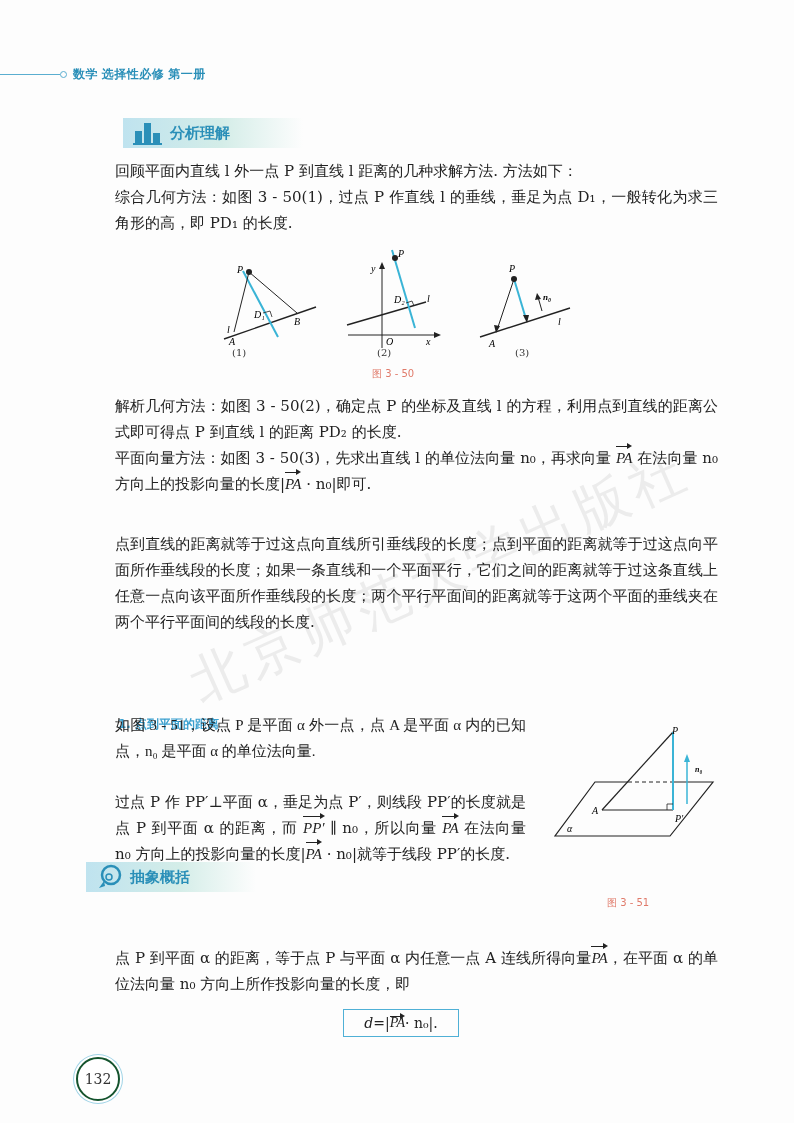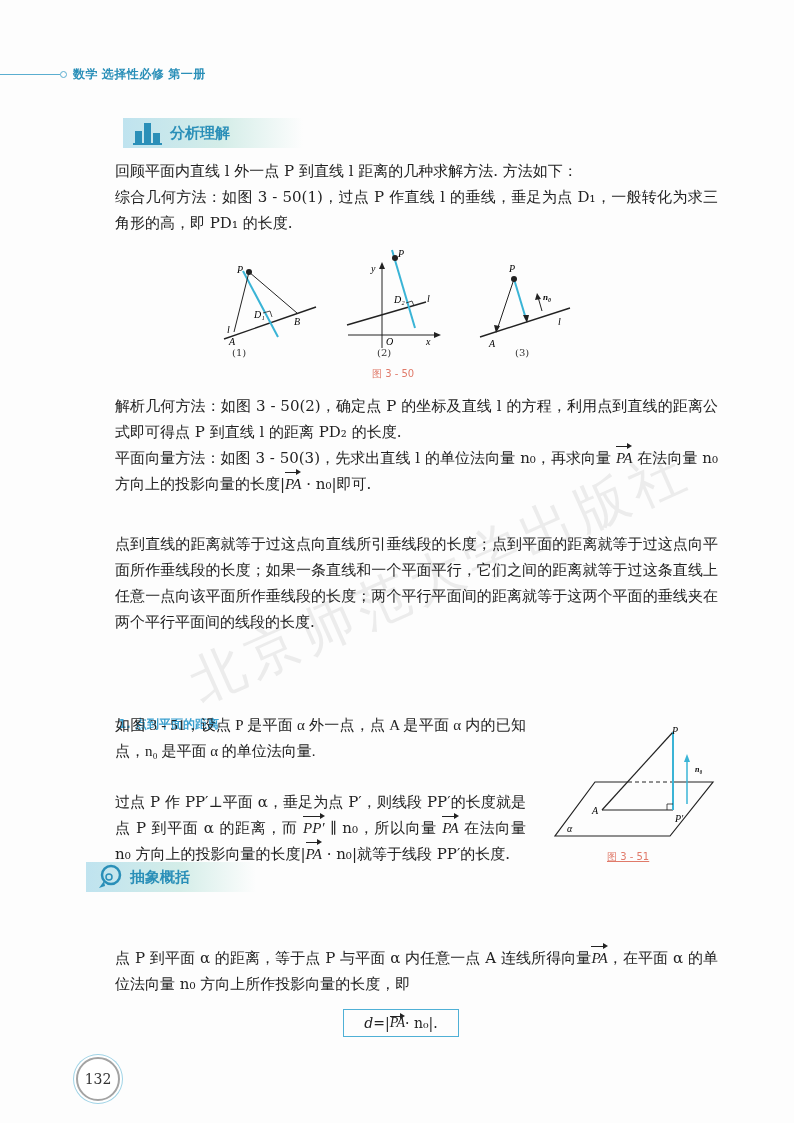--- a/index.html
+++ b/index.html
@@ -17,21 +17,21 @@
   .p{position:absolute;left:88px;width:630px;font-size:15px;line-height:26px;text-align:justify;}
   .p .ind{padding-left:27px;}
   .b{font-family:"DejaVu Sans","Liberation Sans",sans-serif;font-weight:normal;}
   .vec{font-style:italic;font-family:"Liberation Serif",serif;position:relative;display:inline-block;}
   .vec::before{content:"";position:absolute;left:0;right:2px;top:1px;height:1px;background:#222;}
   .vec::after{content:"";position:absolute;right:0;top:-2px;border-left:5px solid #222;border-top:3px solid transparent;border-bottom:3px solid transparent;}
   .fig-caption{position:absolute;font-family:"DejaVu Sans","Liberation Sans",sans-serif;font-size:10px;color:#e07a6a;}
   .sub-caption{position:absolute;font-size:10px;color:#333;}
   .subhead{position:absolute;left:118px;top:716px;font-family:"DejaVu Sans","Liberation Sans",sans-serif;font-weight:bold;font-size:12px;color:#3ba0cf;}
   .formula{position:absolute;left:343px;top:1009px;width:114px;height:26px;border:1px solid #4fb0d6;display:flex;align-items:center;justify-content:center;font-size:14px;}
-  .pagenum{position:absolute;left:76px;top:1057px;width:40px;height:40px;border-radius:50%;border:2px solid #a3a3a3;box-shadow:0 0 0 2px #fff,0 0 0 3px #9fd3e6;display:flex;align-items:center;justify-content:center;font-size:14px;color:#333;background:#fff;}
+  .pagenum{position:absolute;left:76px;top:1057px;width:40px;height:40px;border-radius:50%;border:2px solid #14532d;box-shadow:0 0 0 2px #fff,0 0 0 3px #9fd3e6;display:flex;align-items:center;justify-content:center;font-size:14px;color:#333;background:#fff;}
   .watermark{position:absolute;left:170px;top:540px;font-family:"DejaVu Sans","Liberation Sans",sans-serif;font-size:54px;color:rgba(120,120,120,0.13);transform:rotate(-24deg);letter-spacing:6px;white-space:nowrap;pointer-events:none;}
   svg text{font-family:"Liberation Serif",serif;font-style:italic;}
 </style>
 </head>
 <body>
 
 <div class="page">
 
   <div class="header">
     <div class="line"></div>
@@ -143,21 +143,21 @@
     <line x1="128" y1="10" x2="128" y2="88" stroke="#3ab4d6" stroke-width="2"></line>
     <polyline points="122,88 122,82 128,82" fill="none" stroke="#222" stroke-width="0.8"></polyline>
     <line x1="142" y1="82" x2="142" y2="37" stroke="#3ab4d6" stroke-width="1.5"></line>
     <polygon points="142,32 139,40 145,40" fill="#3ab4d6"></polygon>
     <text x="127" y="12" font-size="10">P</text>
     <text x="47" y="92" font-size="10">A</text>
     <text x="130" y="100" font-size="10">P′</text>
     <text x="22" y="110" font-size="10">α</text>
     <text x="150" y="50" font-size="8" font-weight="bold">n₀</text>
   </svg>
-  <span class="fig-caption" style="left:607px;top:850px;text-decoration:underline;">图 3 - 51</span>
+  <span class="fig-caption" style="left:607px;top:896px;">图 3 - 51</span>
 
   <div class="banner" style="left:86px;top:862px;width:160px;">
     <svg class="icon-bulb" viewBox="0 0 26 26">
       <ellipse cx="15" cy="11" rx="9" ry="9" fill="none" stroke="#2a8fb8" stroke-width="2.5"></ellipse>
       <circle cx="13" cy="13" r="3" fill="none" stroke="#2a8fb8" stroke-width="1.5"></circle>
       <path d="M8 17 L3 24 L9 22 Z" fill="#2a8fb8"></path>
     </svg>
     <span class="label">抽象概括</span>
   </div>
 

